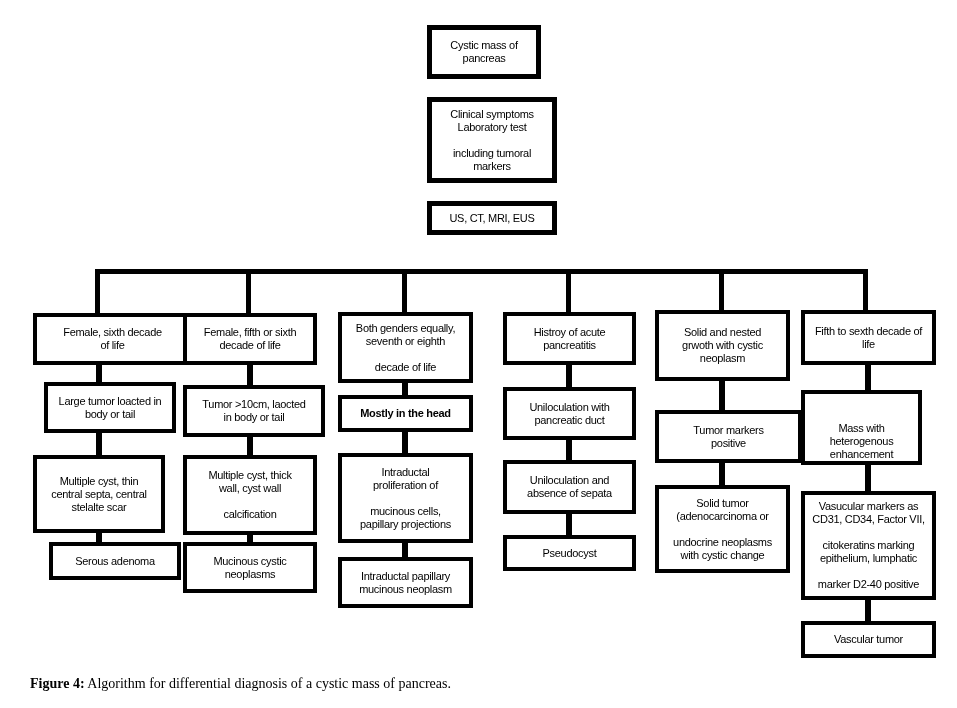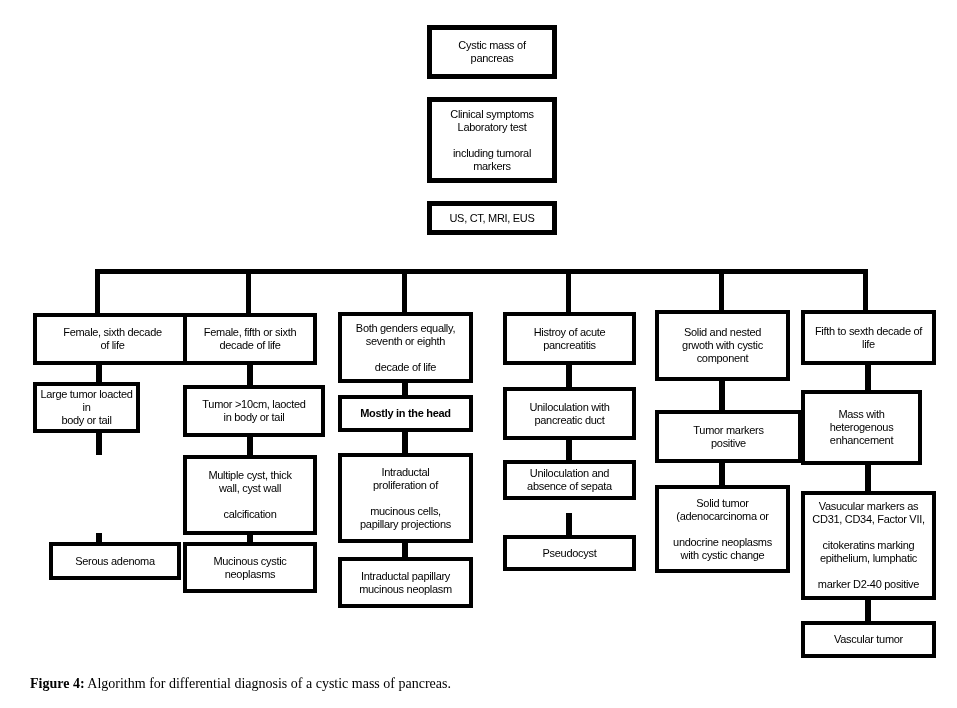--- a/index.html
+++ b/index.html
@@ -52,21 +52,21 @@
   }
   .caption .bold {
     font-weight: bold;
   }
 </style>
 </head>
 <body>
 
 <div class="canvas">
 
-  <div class="box top" style="left:427px; top:25px; width:130px; height:54px;">
+  <div class="box top" style="left:427px; top:25px; width:114px; height:54px;">
     <span class="box-text">Cystic mass of
 pancreas</span>
   </div>
   <div class="box top" style="left:427px; top:97px; width:130px; height:86px;">
     <span class="box-text">Clinical symptoms
 Laboratory test
 
 including tumoral
 markers</span>
   </div>
@@ -80,25 +80,30 @@
   <div class="vbar" style="left:402px; top:269px; width:5px; height:48px;"></div>
   <div class="vbar" style="left:566px; top:269px; width:5px; height:48px;"></div>
   <div class="vbar" style="left:719px; top:269px; width:5px; height:48px;"></div>
   <div class="vbar" style="left:863px; top:269px; width:5px; height:48px;"></div>
 
   <div class="box" style="left:33px; top:313px; width:159px; height:52px;">
     <span class="box-text">Female, sixth decade
 of life</span>
   </div>
   <div class="vbar" style="left:96px; top:365px; width:6px; height:17px;"></div>
-  <div class="box" style="left:33px; top:382px; width:107px; height:51px;">
+  <div class="box" style="left:44px; top:382px; width:132px; height:51px;">
     <span class="box-text">Large tumor loacted in
 body or tail</span>
   </div>
   <div class="vbar" style="left:96px; top:433px; width:6px; height:22px;"></div>
+  <div class="box" style="left:33px; top:455px; width:132px; height:78px;">
+    <span class="box-text">Multiple cyst, thin
+central septa, central
+stelalte scar</span>
+  </div>
   <div class="vbar" style="left:96px; top:533px; width:6px; height:9px;"></div>
   <div class="box" style="left:33px; top:542px; width:132px; height:38px;margin-left:16px;">
     <span class="box-text">Serous adenoma</span>
   </div>
 
   <div class="box" style="left:183px; top:313px; width:134px; height:52px;">
     <span class="box-text">Female, fifth  or sixth
 decade of life</span>
   </div>
   <div class="vbar" style="left:247px; top:365px; width:6px; height:20px;"></div>
@@ -146,54 +151,54 @@
   <div class="box" style="left:503px; top:312px; width:133px; height:53px;">
     <span class="box-text">Histroy of acute
 pancreatitis</span>
   </div>
   <div class="vbar" style="left:566px; top:365px; width:6px; height:22px;"></div>
   <div class="box" style="left:503px; top:387px; width:133px; height:53px;">
     <span class="box-text">Uniloculation with
 pancreatic duct</span>
   </div>
   <div class="vbar" style="left:566px; top:440px; width:6px; height:20px;"></div>
-  <div class="box" style="left:503px; top:460px; width:133px; height:40px;">
+  <div class="box" style="left:503px; top:460px; width:133px; height:54px;">
     <span class="box-text">Uniloculation and
 absence of sepata</span>
   </div>
   <div class="vbar" style="left:566px; top:513px; width:6px; height:22px;"></div>
   <div class="box" style="left:503px; top:535px; width:133px; height:36px;">
     <span class="box-text">Pseudocyst</span>
   </div>
 
   <div class="box" style="left:655px; top:310px; width:135px; height:71px;">
     <span class="box-text">Solid and nested
 grwoth with cystic
-component</span>
+neoplasm</span>
   </div>
   <div class="vbar" style="left:719px; top:381px; width:6px; height:29px;"></div>
   <div class="box" style="left:655px; top:410px; width:147px; height:53px;">
     <span class="box-text">Tumor markers
 positive</span>
   </div>
   <div class="vbar" style="left:719px; top:463px; width:6px; height:22px;"></div>
   <div class="box" style="left:655px; top:485px; width:135px; height:88px;">
     <span class="box-text">Solid tumor
 (adenocarcinoma or
 
 undocrine neoplasms
 with cystic change</span>
   </div>
 
   <div class="box" style="left:801px; top:310px; width:135px; height:55px;">
     <span class="box-text">Fifth to sexth decade of
 life</span>
   </div>
   <div class="vbar" style="left:865px; top:365px; width:6px; height:25px;"></div>
-  <div class="box" style="left:801px; top:390px; width:121px; height:75px;">
+  <div class="box" style="left:801px; top:390px; width:121px; height:75px;align-items:flex-end;">
     <span class="box-text">Mass with
 heterogenous
 enhancement</span>
   </div>
   <div class="vbar" style="left:865px; top:465px; width:6px; height:26px;"></div>
   <div class="box" style="left:801px; top:491px; width:135px; height:109px;">
     <span class="box-text">Vasucular markers as
 CD31, CD34, Factor VII,
 
 citokeratins marking

